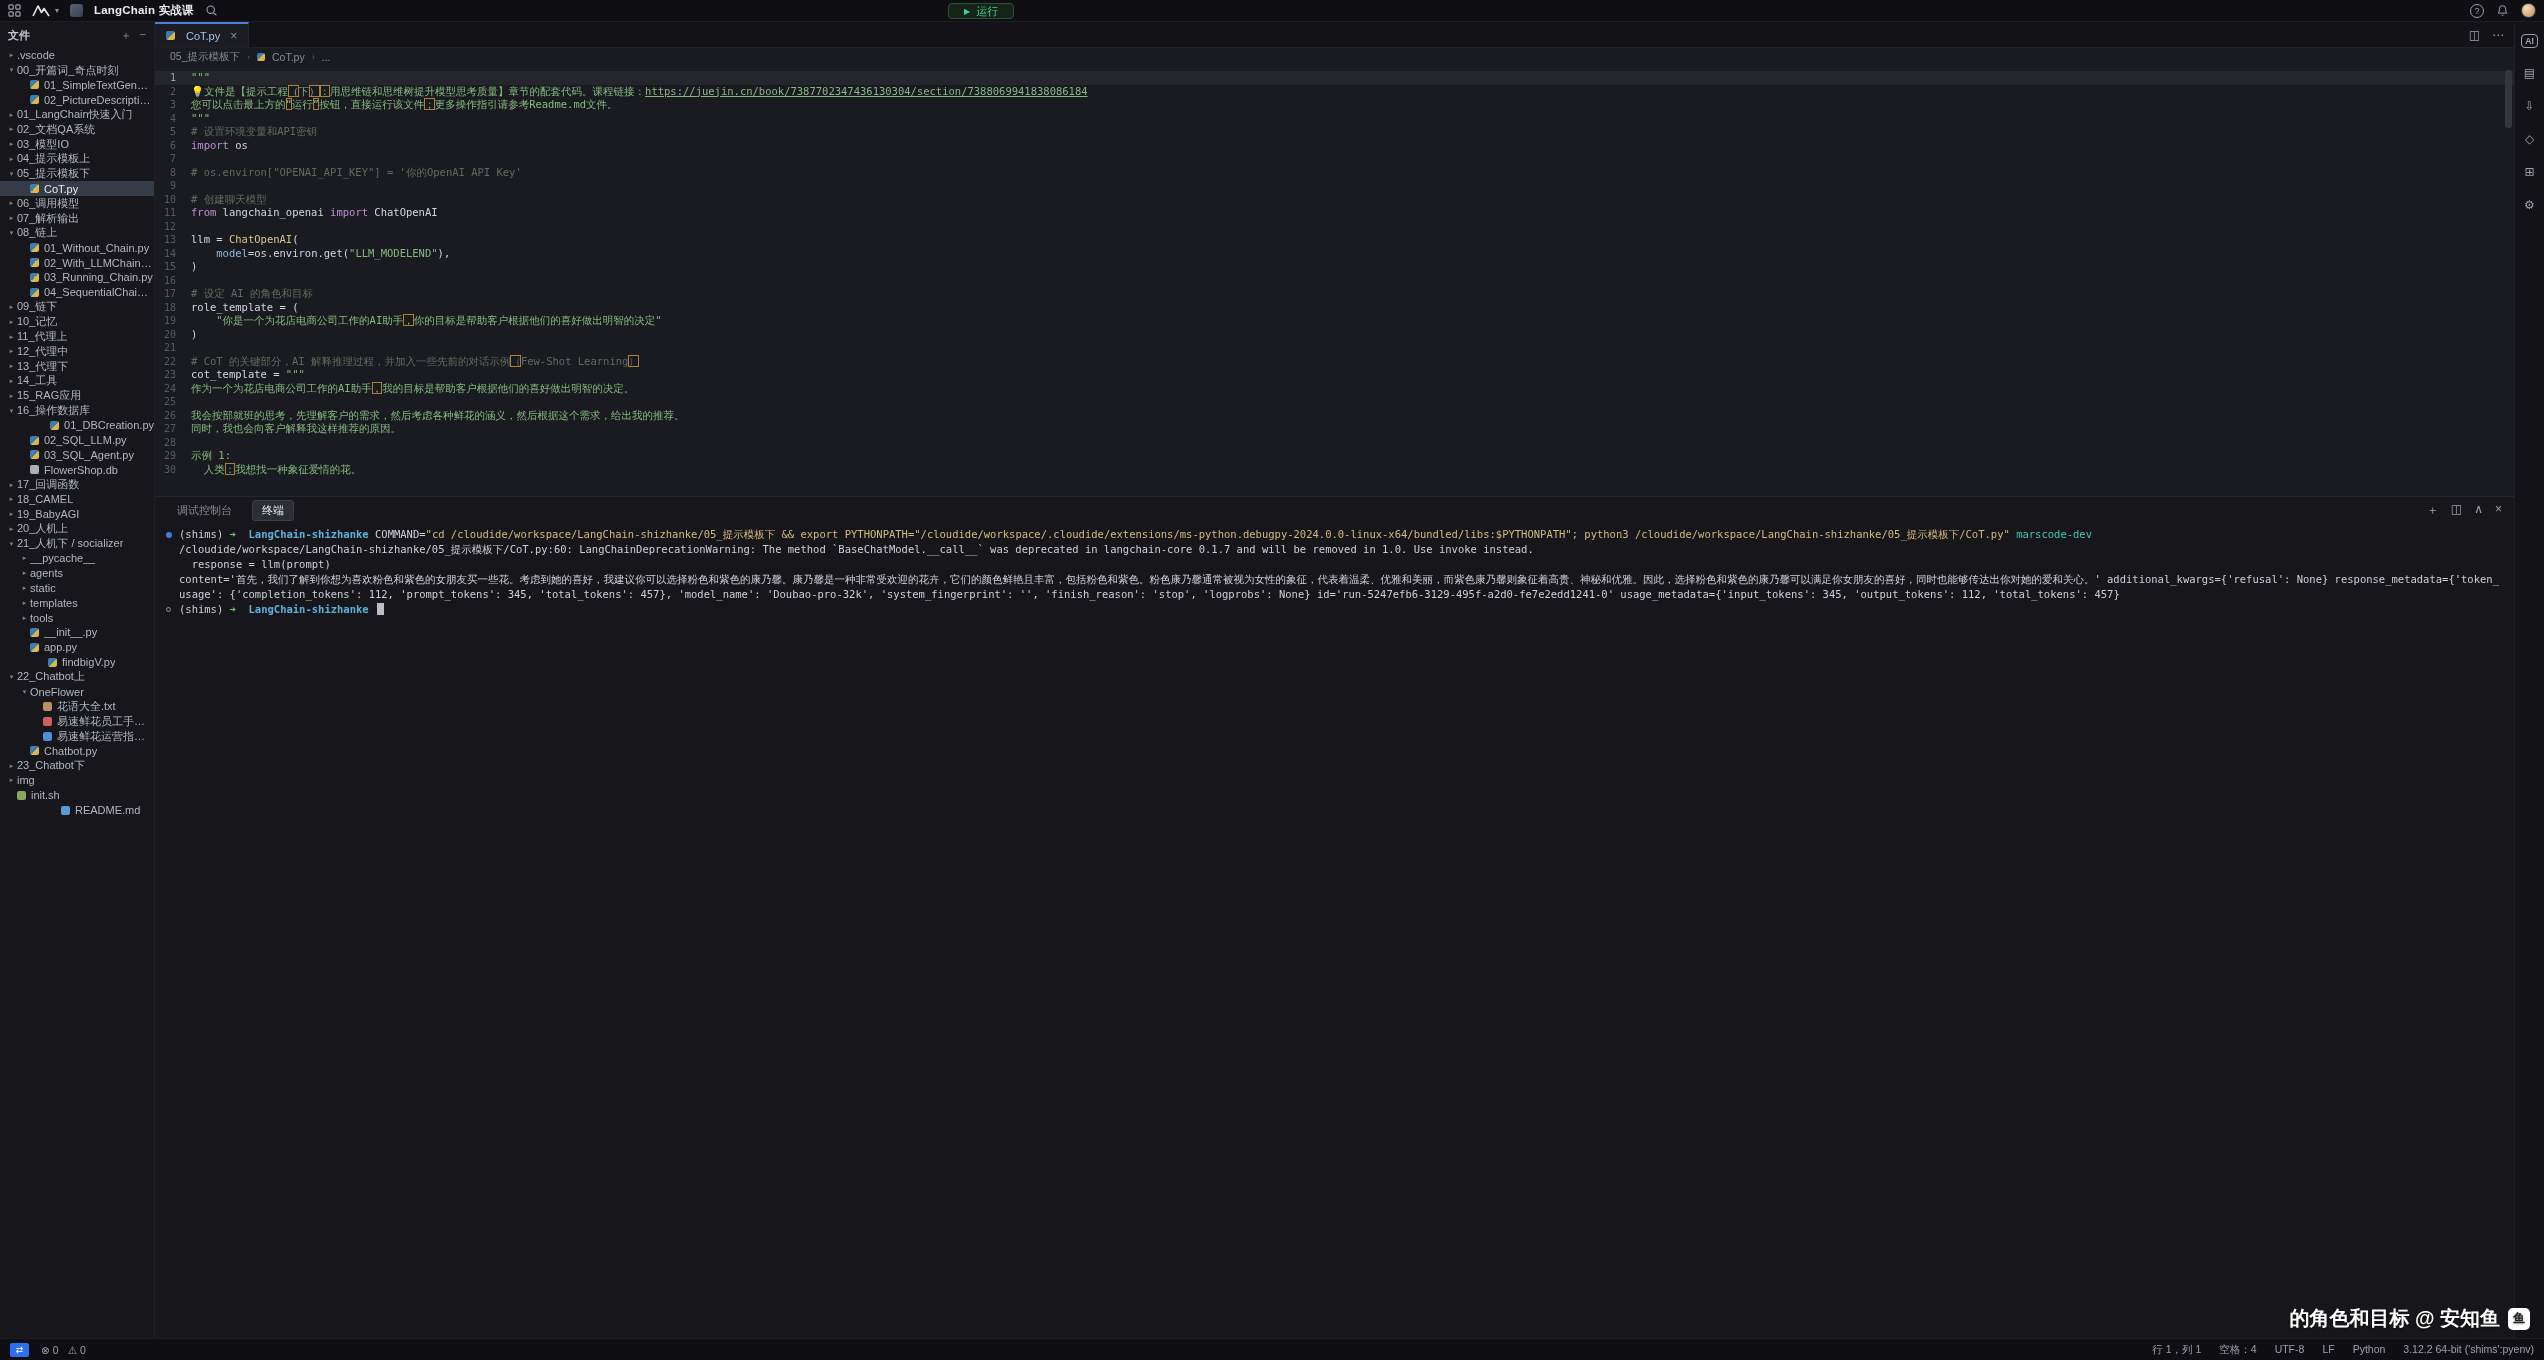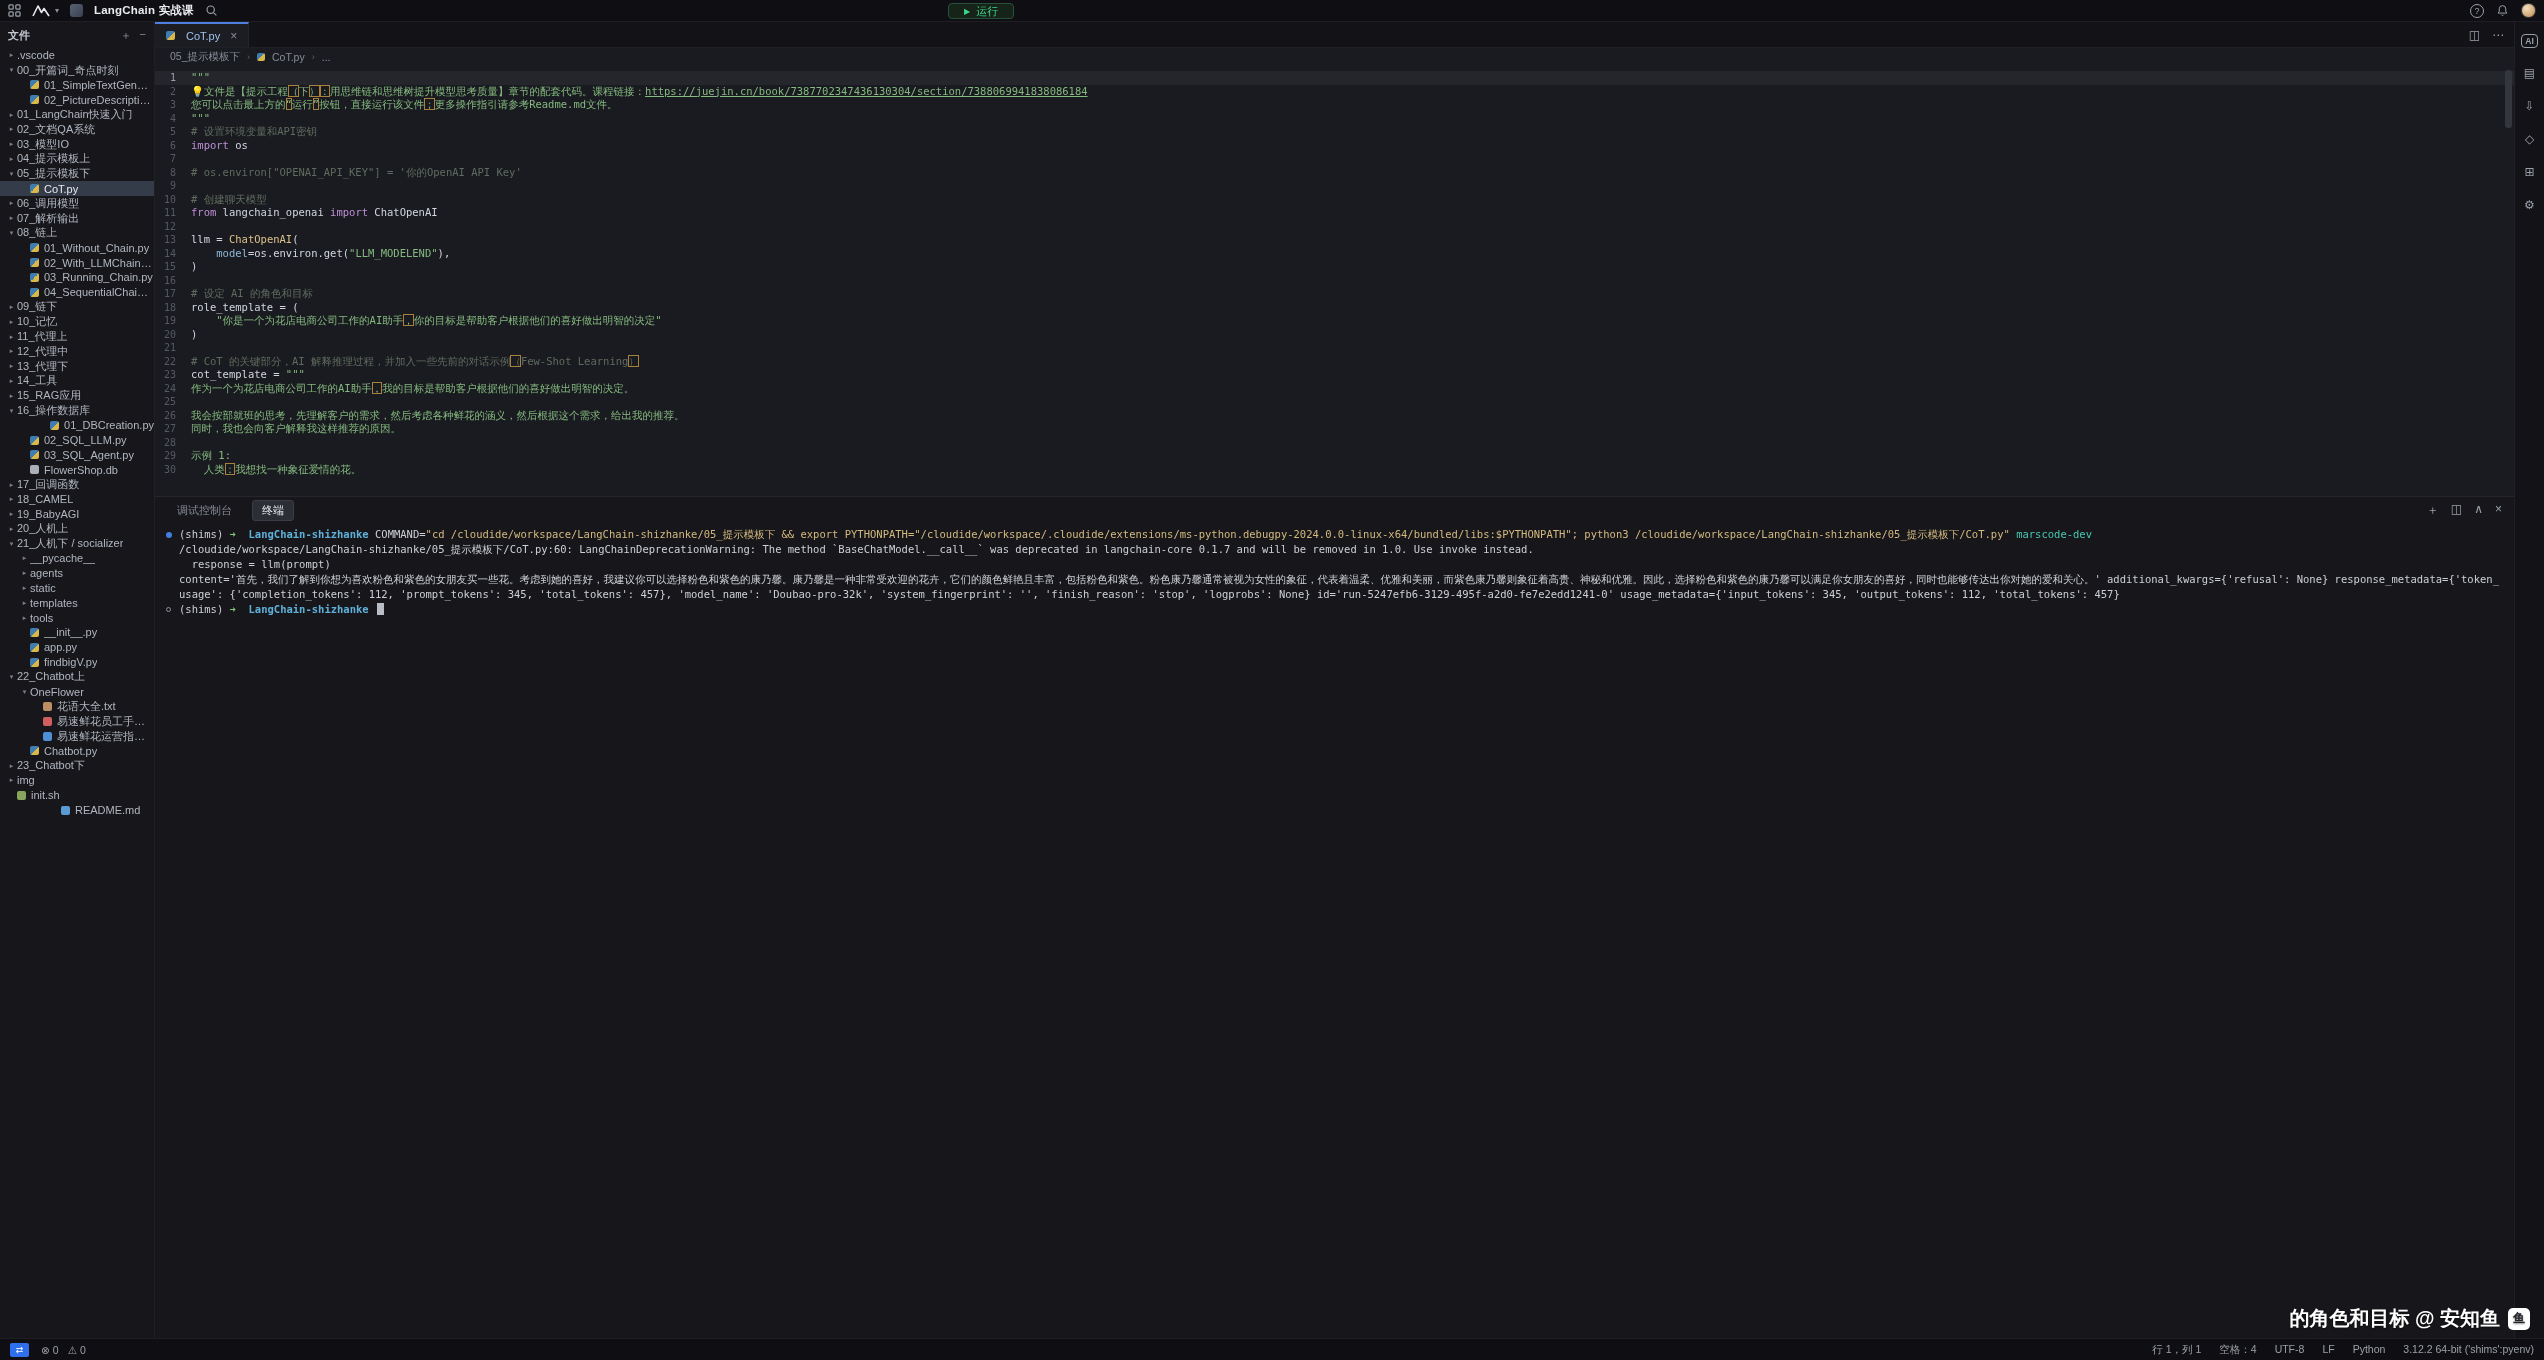--- a/index.html
+++ b/index.html
@@ -337,21 +337,21 @@
       <div class="trow" style="padding-left: 19px;">
         <span class="tw"></span>
         <span class="fi fi-py"></span>
         <span class="tl">__init__.py</span>
       </div>
       <div class="trow" style="padding-left: 19px;">
         <span class="tw"></span>
         <span class="fi fi-py"></span>
         <span class="tl">app.py</span>
       </div>
-      <div class="trow" style="padding-left: 19px;">
+      <div class="trow" style="padding-left: 37px;">
         <span class="tw"></span>
         <span class="fi fi-py"></span>
         <span class="tl">findbigV.py</span>
       </div>
       <div class="trow" style="padding-left: 6px;">
         <span class="tw">▾</span>
         <span class="tl">22_Chatbot上</span>
       </div>
       <div class="trow" style="padding-left: 19px;">
         <span class="tw">▾</span>

